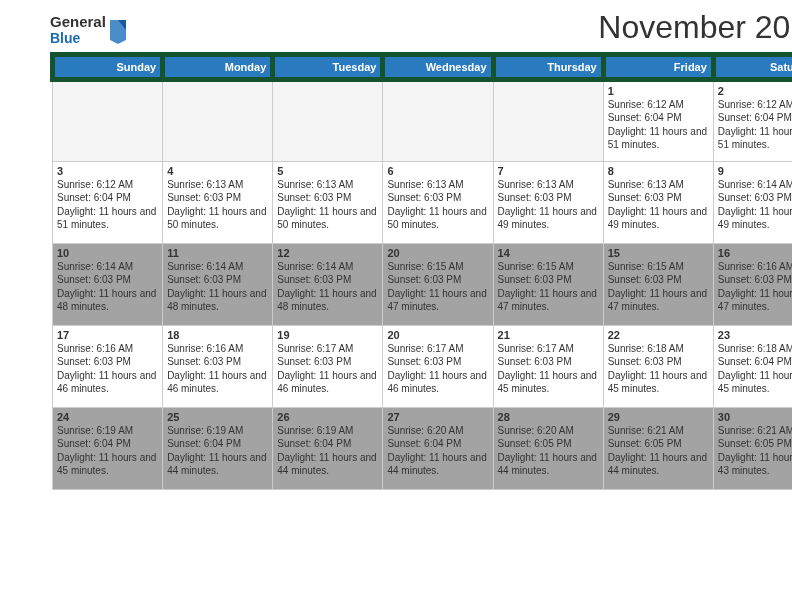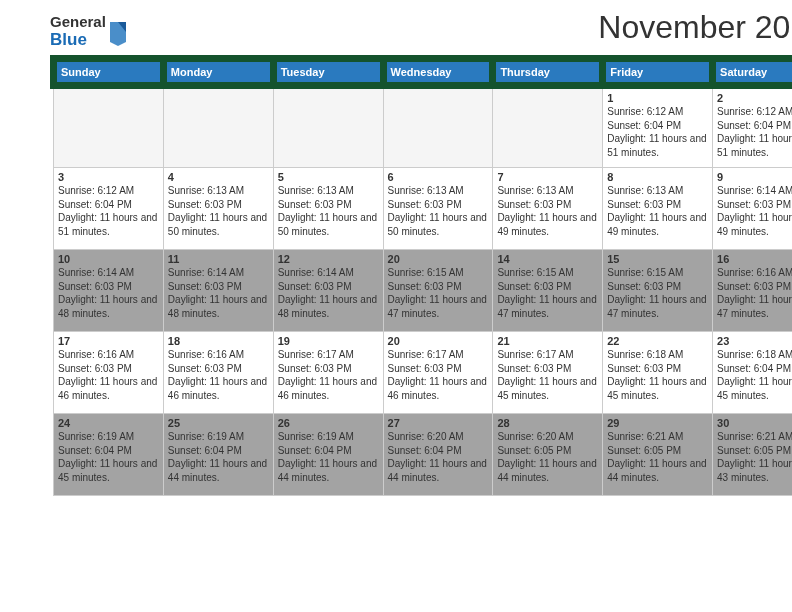--- a/index.html
+++ b/index.html
@@ -30,21 +30,21 @@
       display: flex;
       flex-direction: column;
       line-height: 1.1;
     }
     .logo-general {
       font-size: 15px;
       font-weight: bold;
       color: #333;
     }
     .logo-blue {
-      font-size: 17px;
+      font-size: 14px;
       font-weight: bold;
       color: #1a6bb5;
     }
     .logo-icon {
       width: 20px;
       height: 28px;
       margin-left: 2px;
     }
     .title-block {
       text-align: center;
@@ -63,22 +63,22 @@
       width: 100%;
       border-collapse: collapse;
       table-layout: fixed;
     }
     th {
       background-color: #2a7abf;
       color: #fff;
       font-size: 11px;
       font-weight: bold;
       padding: 4px 4px;
-      text-align: left;
-      border: 7px solid #14532d;
+      text-align: right;
+      border: 5px solid #14532d;
     }
     td {
       border: 1px solid #ccc;
       vertical-align: top;
       padding: 3px 4px;
       font-size: 9px;
       color: #333;
       height: 82px;
       background: #fff;
     }

